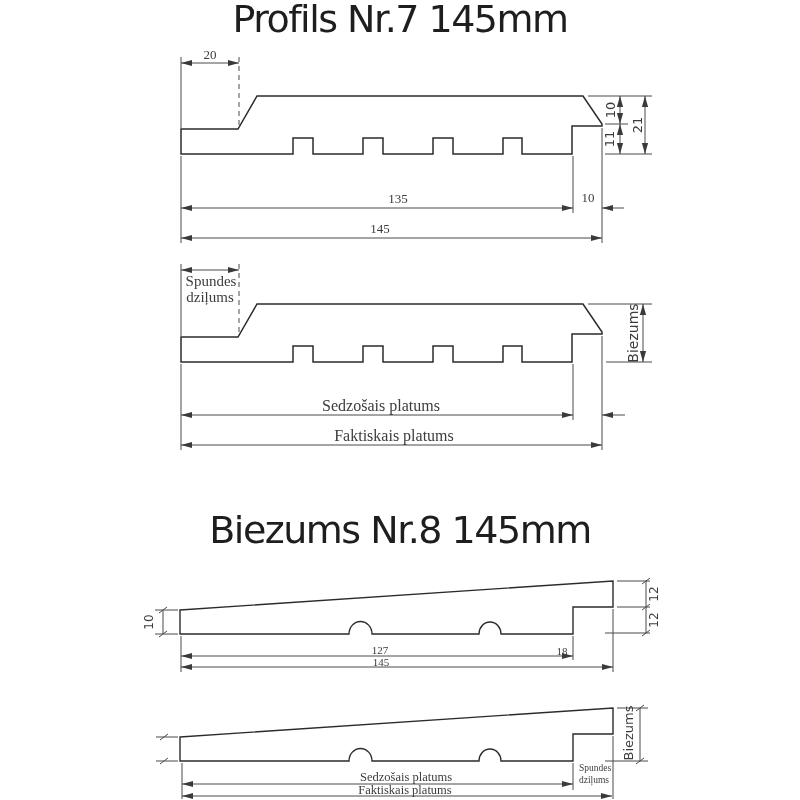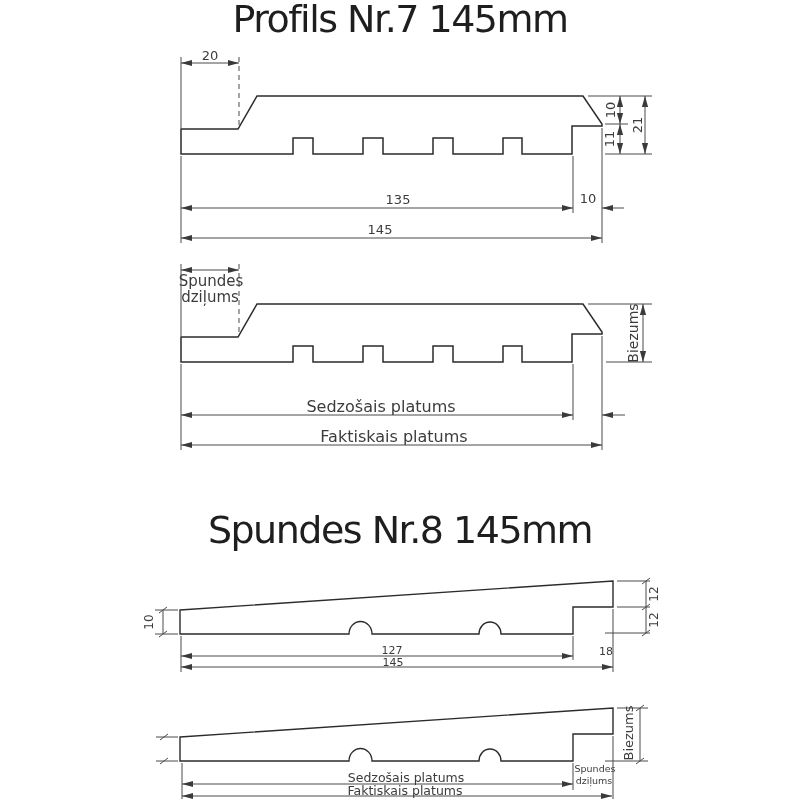--- a/index.html
+++ b/index.html
@@ -6,25 +6,25 @@
   body{
     width:800px;height:800px;position:relative;background:#ffffff;overflow:hidden;
     font-family:"DejaVu Sans","Liberation Sans",sans-serif;
   }
   svg.linework{position:absolute;left:0;top:0;}
   .title{
     position:absolute;left:0;right:0;text-align:center;
     font-size:38px;letter-spacing:-1.5px;color:#1e1e1e;font-weight:400;
   }
   .lbl{position:absolute;white-space:nowrap;color:#3c3c3c;}
-  .ctr{transform:translate(-50%,-50%);}
+  .ctr{transform:translate(-50%,-50%);font-family:Liberation Serif, serif;}
   .rot{transform:translate(-50%,-50%) rotate(-90deg);}
   .dim13{font-size:13px;}
   .dim12{font-size:12px;}
-  .dim11{font-size:11px;margin-left:12px;}
+  .dim11{font-size:11px;}
   .txt15{font-size:15px;}
   .txt16{font-size:16px;}
   .txt14{font-size:14px;}
   .txt12{font-size:12.5px;}
   .txt10{font-size:9.5px;}
   .txt13{font-size:13px;}
 </style>
 </head>
 <body>
 
@@ -156,26 +156,26 @@
 <div class="lbl ctr dim13" style="left:398px;top:199px">135</div>
 <div class="lbl ctr dim13" style="left:588px;top:198px">10</div>
 <div class="lbl ctr dim13" style="left:380px;top:229px">145</div>
 
 <div class="lbl ctr txt15" style="left:211px;top:281px">Spundes</div>
 <div class="lbl ctr txt15" style="left:210px;top:297px">dziļums</div>
 <div class="lbl rot txt14" style="left:633px;top:333px">Biezums</div>
 <div class="lbl ctr txt16" style="left:381px;top:406px">Sedzošais platums</div>
 <div class="lbl ctr txt16" style="left:394px;top:436px">Faktiskais platums</div>
 
-<h1 class="title" style="top:508px;margin:0">Spundes Nr.8 145mm</h1>
+<h1 class="title" style="top:508px;margin:0">Biezums Nr.8 145mm</h1>
 
 <div class="lbl rot dim12" style="left:149px;top:622px">10</div>
 <div class="lbl rot dim12" style="left:654px;top:594px">12</div>
 <div class="lbl rot dim12" style="left:654px;top:620px">12</div>
 <div class="lbl ctr dim11" style="left:380px;top:650px">127</div>
-<div class="lbl ctr dim11" style="left:594px;top:651px">18</div>
+<div class="lbl ctr dim11" style="left:562px;top:651px">18</div>
 <div class="lbl ctr dim11" style="left:381px;top:662px">145</div>
 
 <div class="lbl rot txt13" style="left:628px;top:733px">Biezums</div>
 <div class="lbl ctr txt10" style="left:595px;top:768px">Spundes</div>
 <div class="lbl ctr txt10" style="left:594px;top:780px">dziļums</div>
 <div class="lbl ctr txt12" style="left:406px;top:777px">Sedzošais platums</div>
 <div class="lbl ctr txt12" style="left:405px;top:790px">Faktiskais platums</div>
 
 </body></html>

